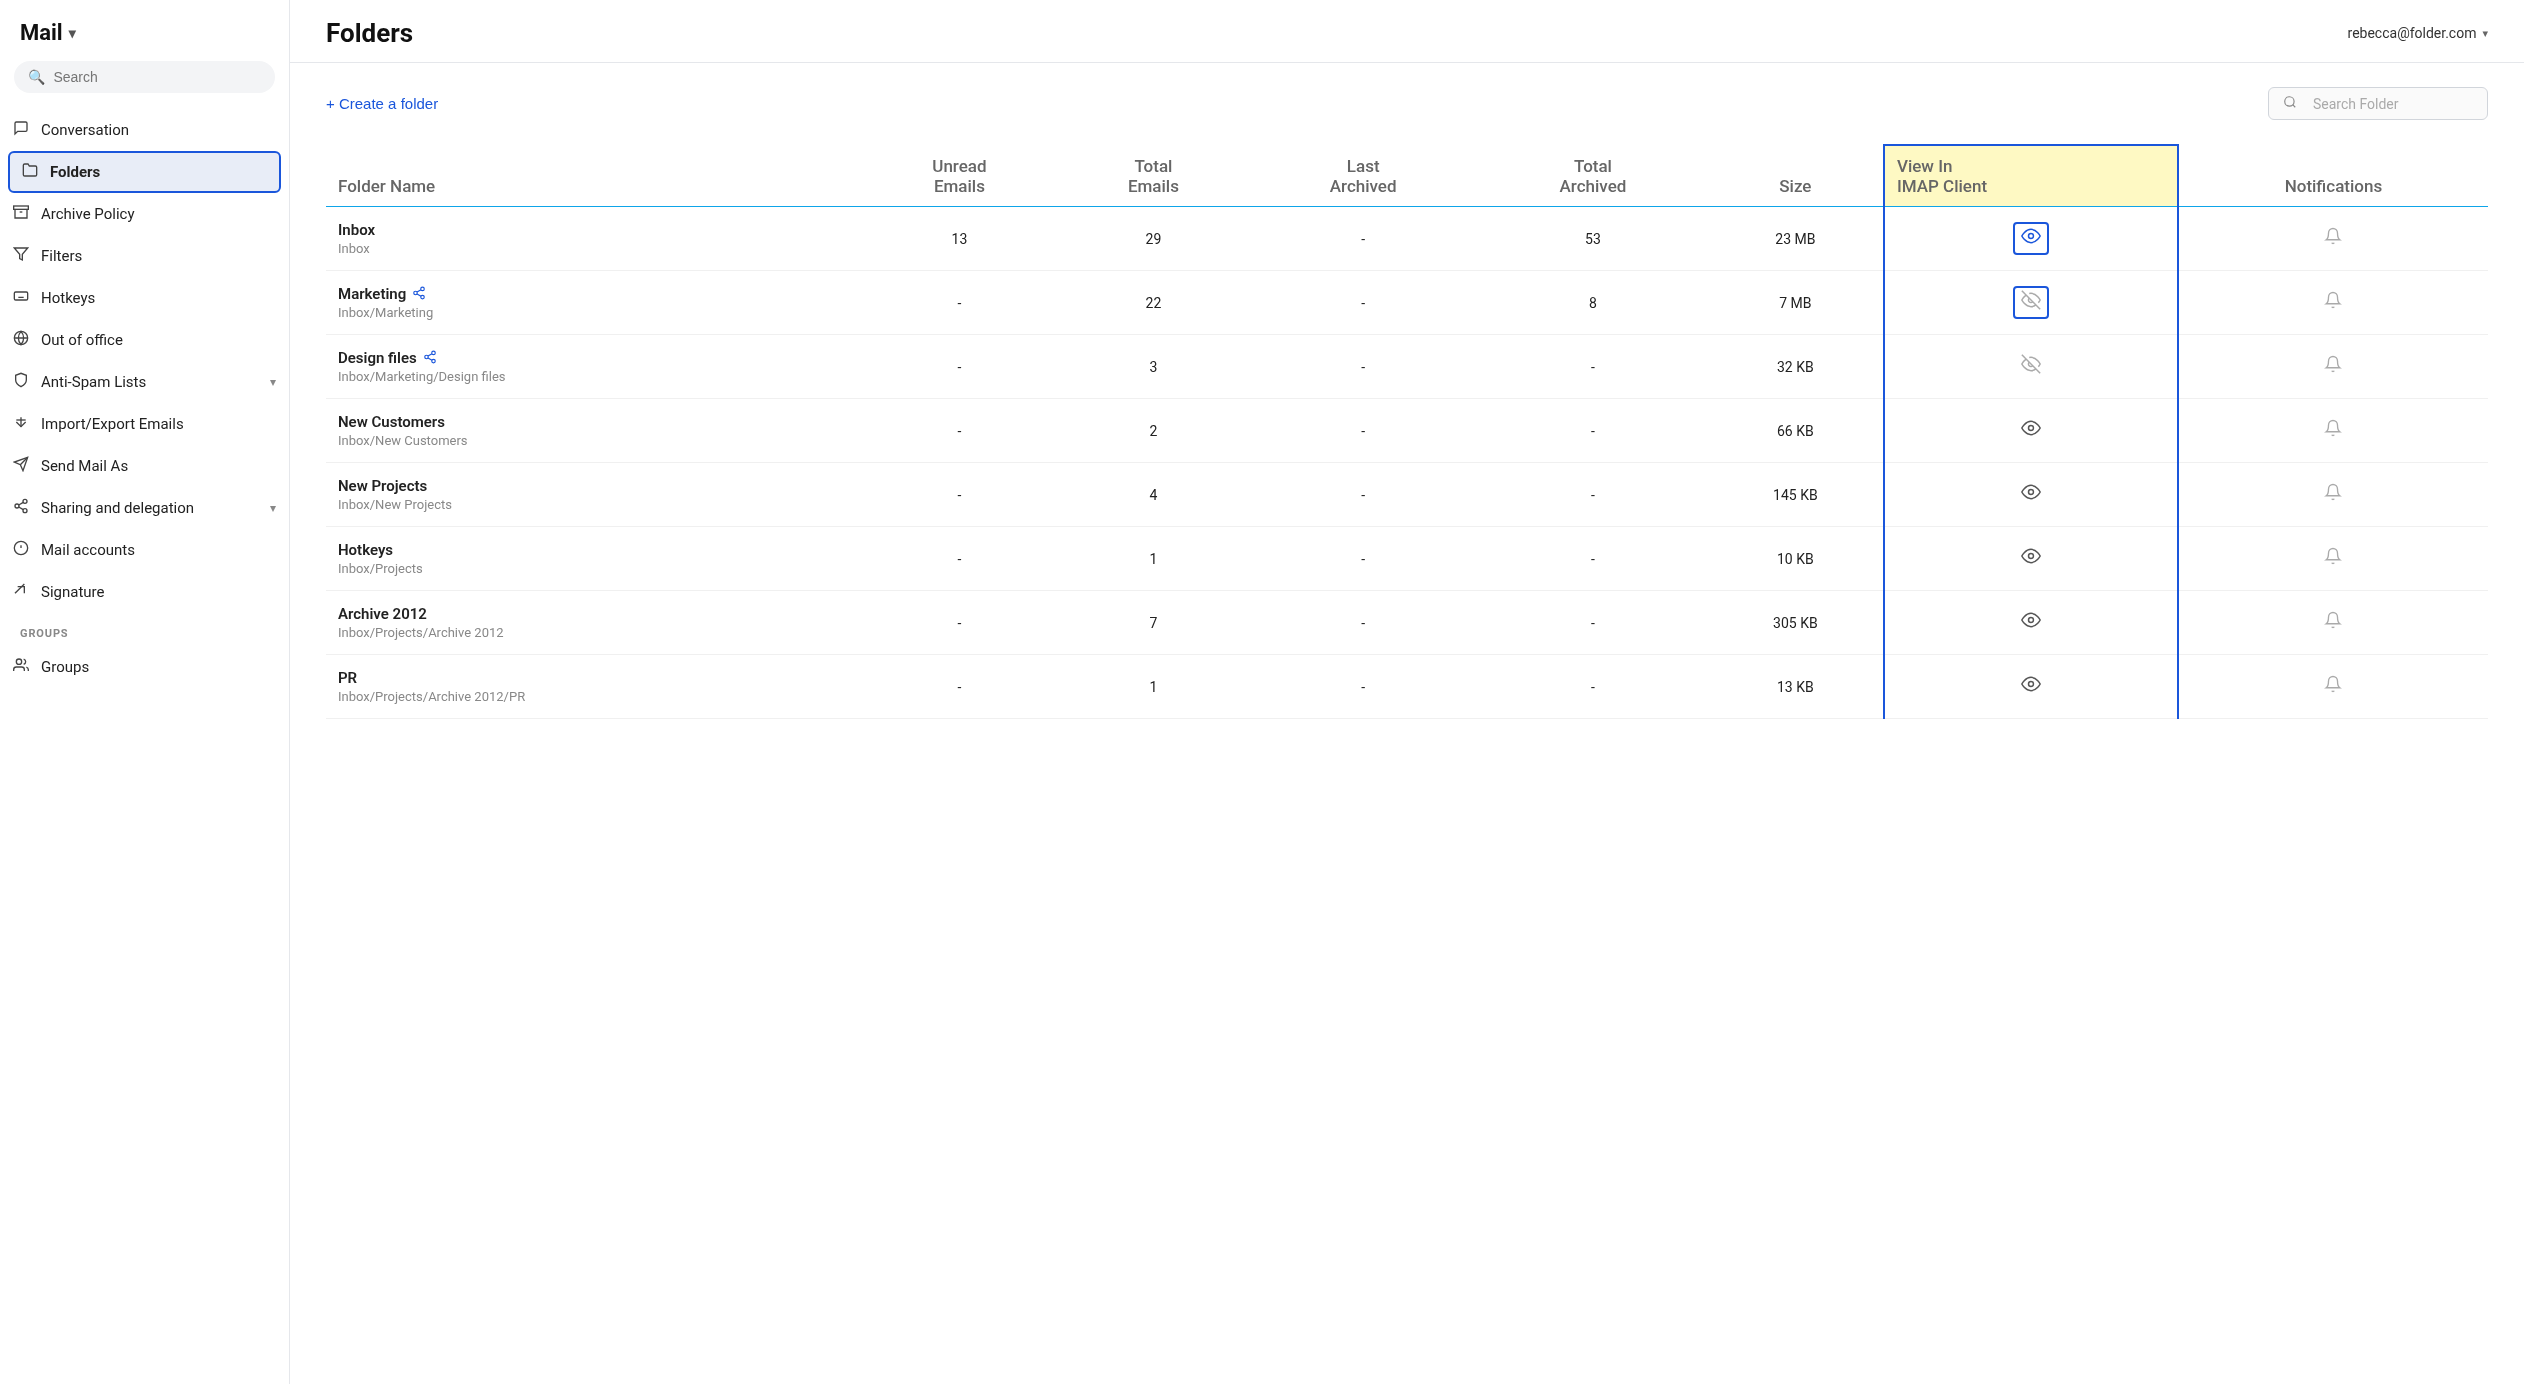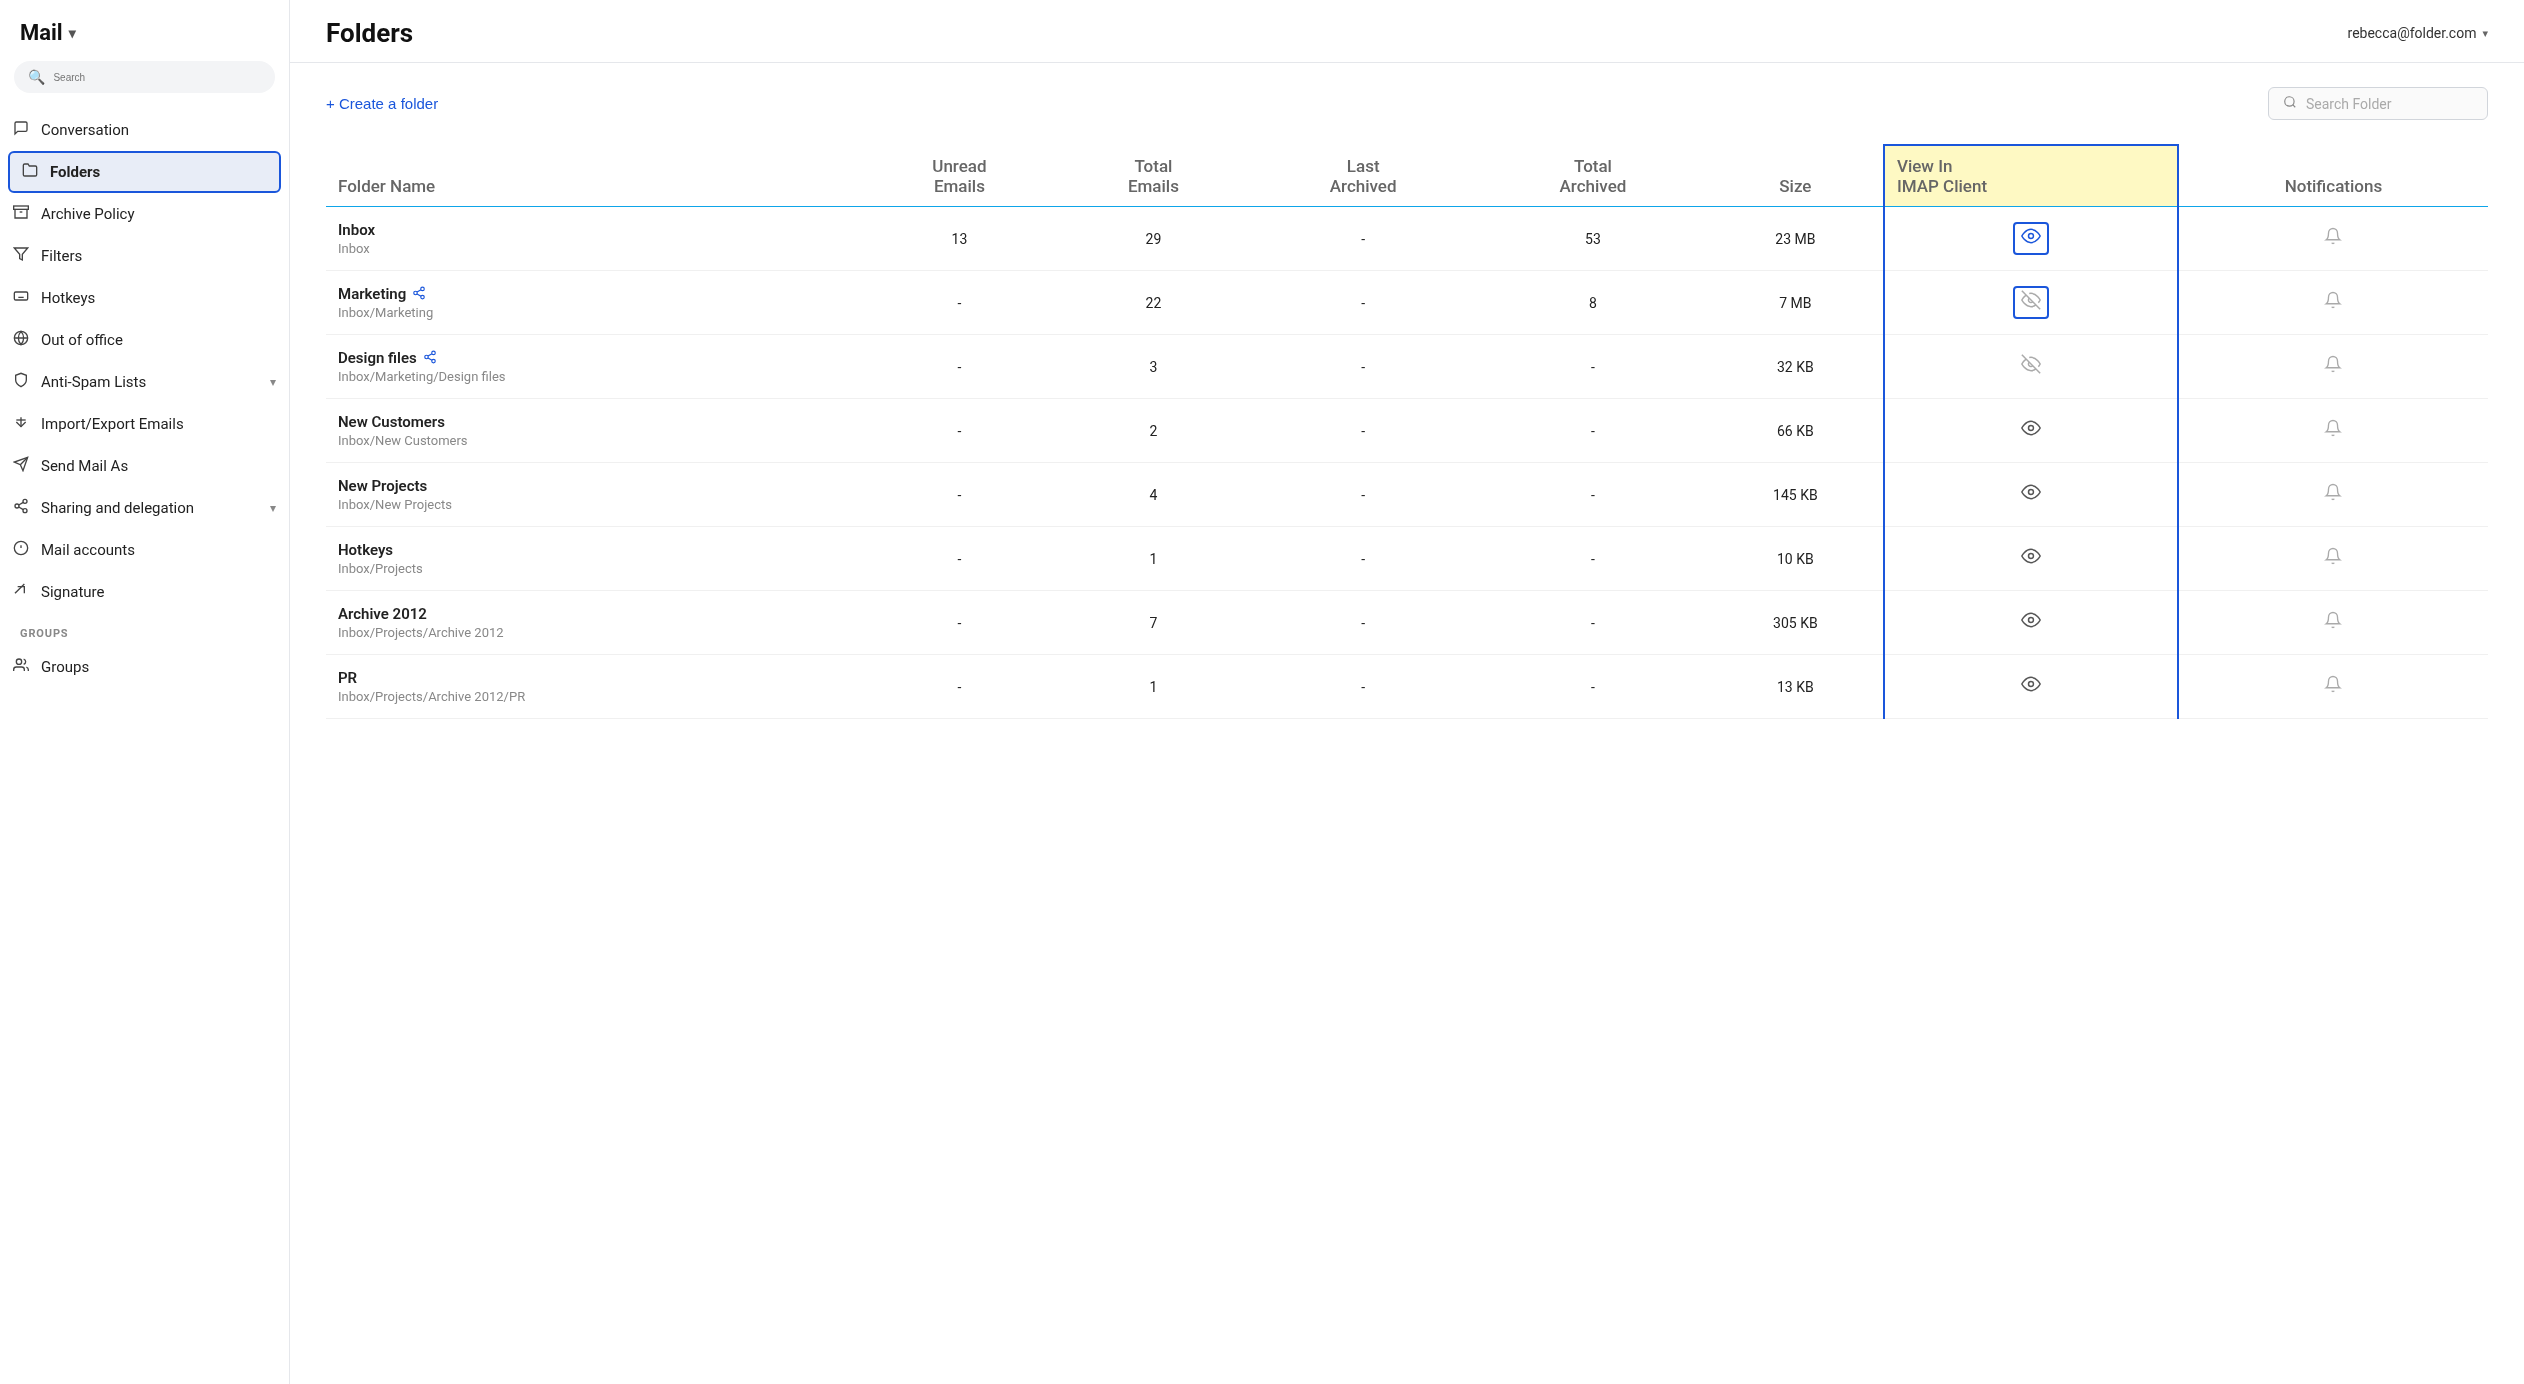--- a/index.html
+++ b/index.html
@@ -35,21 +35,21 @@
       align-items: center;
       background: #f3f4f6;
       border-radius: 20px;
       padding: 8px 14px;
       gap: 8px;
     }
     .search-box input {
       border: none;
       background: transparent;
       outline: none;
-      font-size: 10px;
+      font-size: 14px;
       color: #0369a1;
       width: 100%;
     }
     .search-icon-sm { color: #888; font-size: 14px; }
 
     .sidebar-nav { flex: 1; }
     .nav-item {
       display: flex;
       align-items: center;
       gap: 12px;
@@ -128,21 +128,21 @@
       color: #1a56db;
       font-size: 15px;
       cursor: pointer;
       font-weight: 500;
       background: none;
       border: none;
     }
     .search-folder-box {
       display: flex;
       align-items: center;
-      gap: 9px;
+      gap: 16px;
       border: 1px solid #d1d5db;
       border-radius: 6px;
       padding: 7px 14px;
       font-size: 14px;
       color: #888;
       min-width: 220px;
       background: #fafafa;
     }
 
     

